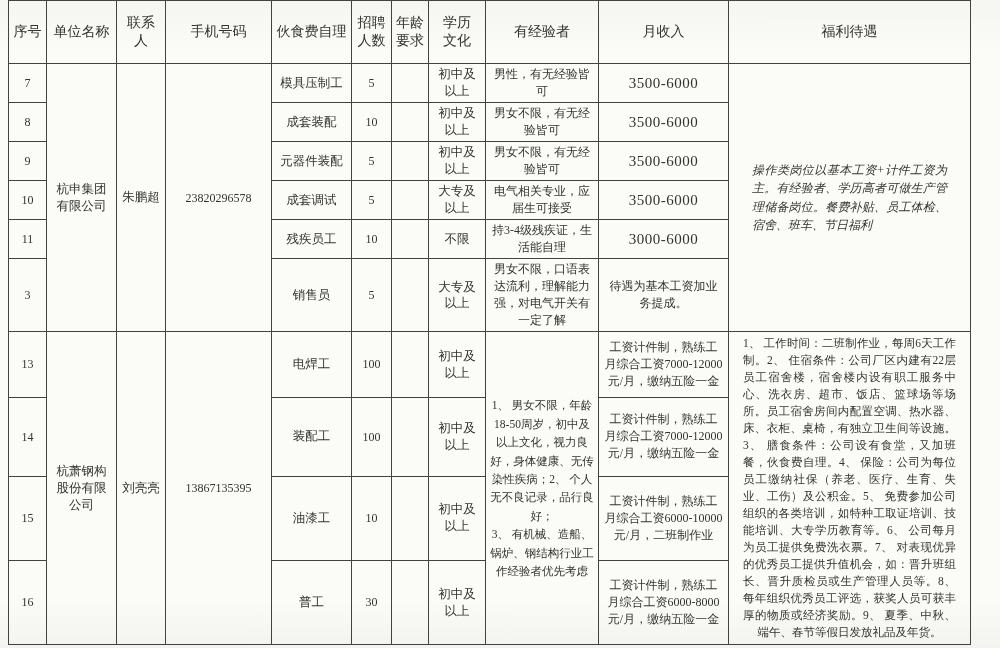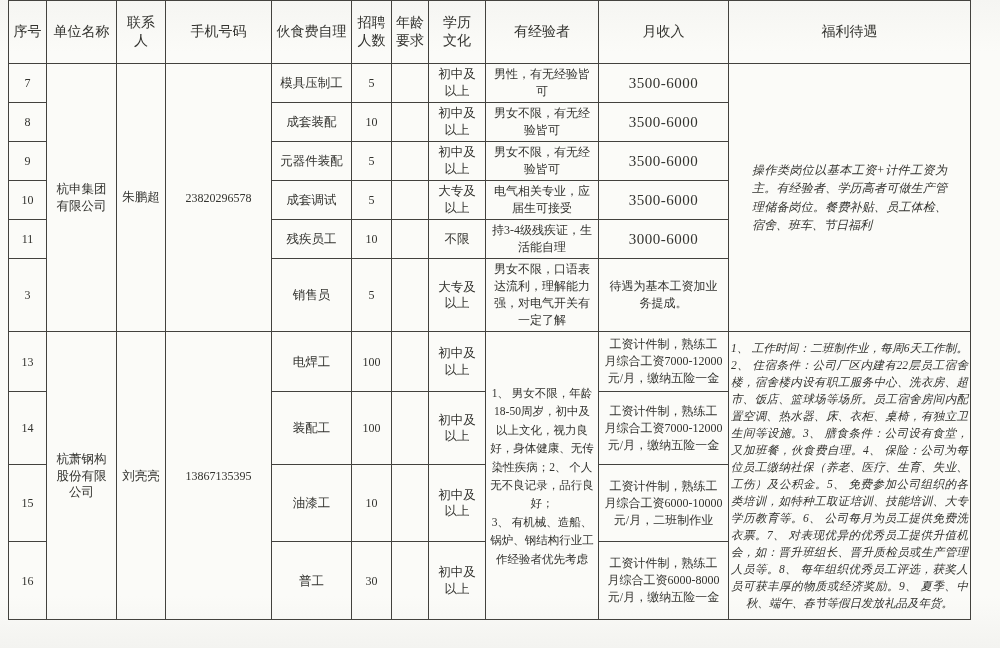--- a/index.html
+++ b/index.html
@@ -55,22 +55,21 @@
     text-align: justify;
     text-align-last: left;
     padding: 4px 23px;
     font-style: italic;
   }
   td.welfare2 {
     font-size: 11.5px;
     line-height: 17px;
     text-align: justify;
     text-align-last: center;
-    padding: 3px 2px;
-    font-style: italic;
+    padding: 3px 14px;
   }
   td.req2 {
     font-size: 11.5px;
     line-height: 1.6;
     white-space: pre-line;
     text-align: center;
     padding: 2px 4px;
   }
 </style>
 </head>

